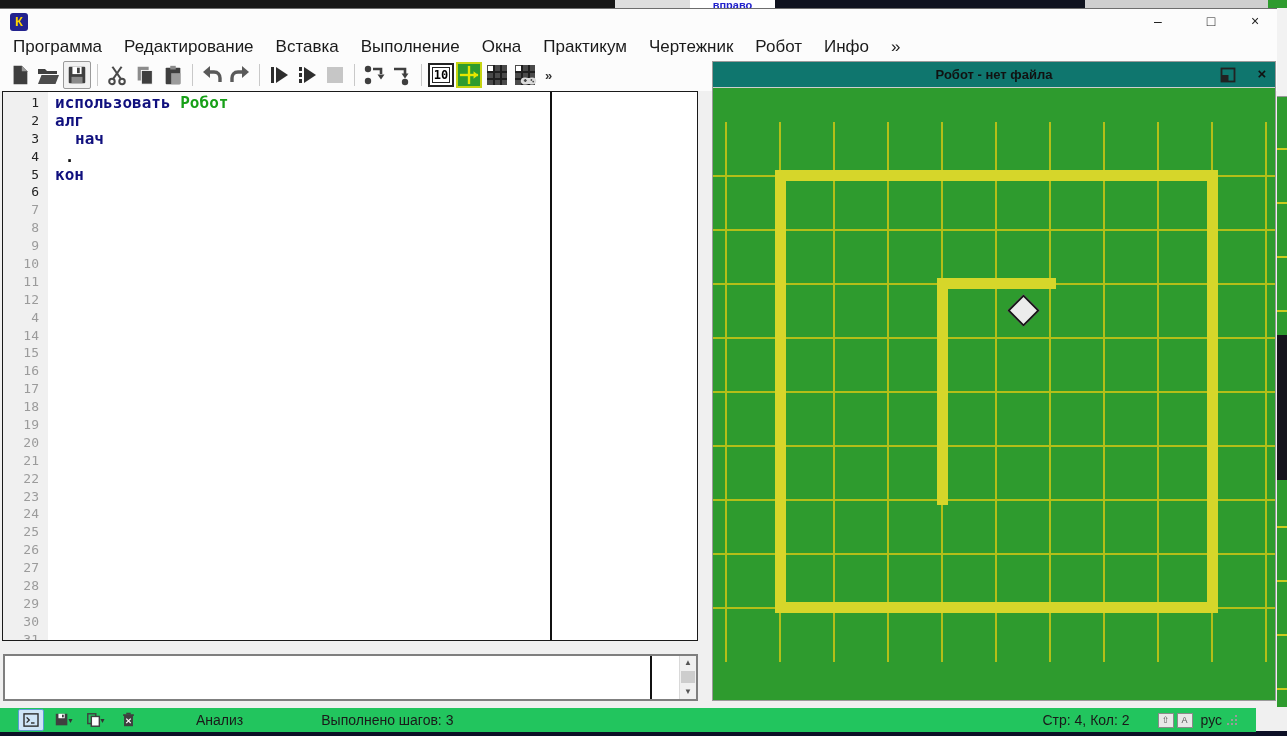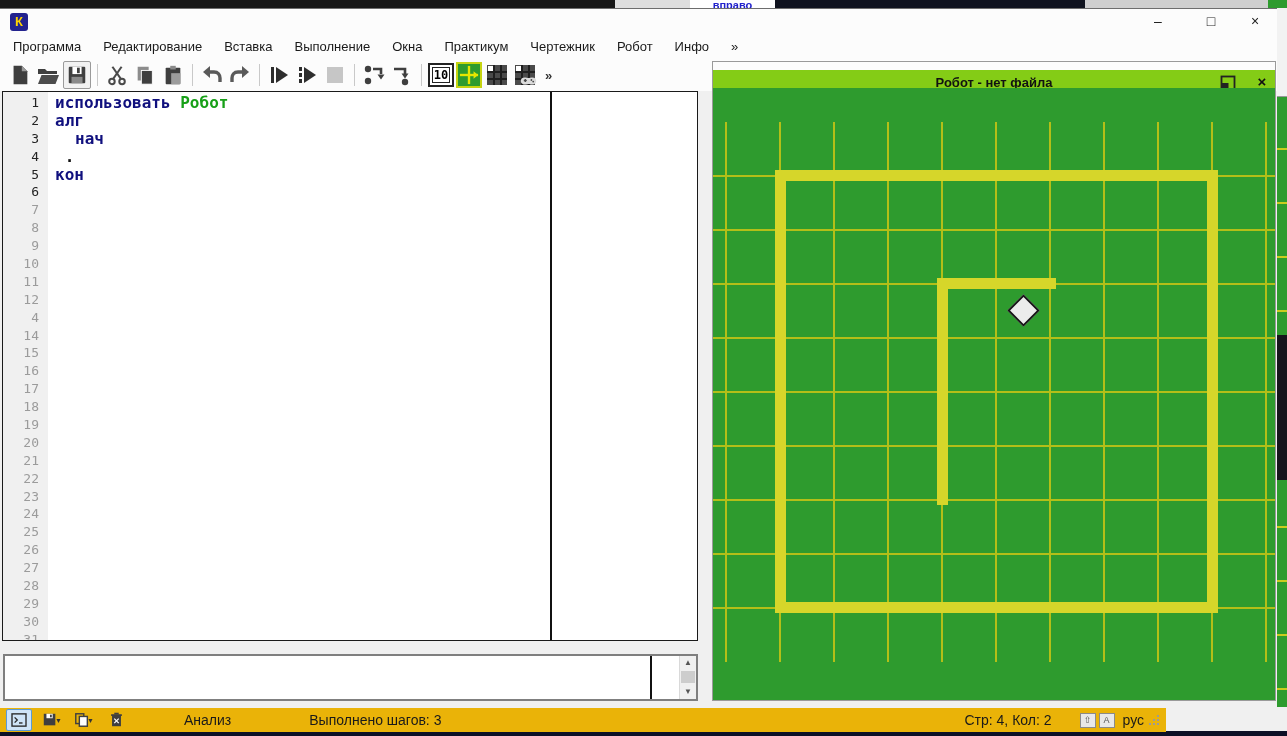--- a/index.html
+++ b/index.html
@@ -21,21 +21,21 @@
   #app{left:0;top:8px;width:1287px;height:723px;background:#f0f0f0;border-top:1px solid #6d6d6d;box-sizing:border-box}
 
   #titlebar{left:0;top:0;width:1277px;height:26px;background:#fcfcfc}
   #logo{left:10px;top:4px;width:18px;height:18px;background:#23238e;border-radius:3px;color:#ffd400;
         font-weight:bold;font-size:13px;text-align:center;line-height:18px}
   #win-title{left:36px;top:0;height:26px;line-height:26px;font-size:13px;color:#111}
   .winbtn{top:0;width:30px;height:26px;text-align:center;line-height:25px;font-size:14px;color:#222;cursor:default}
   #btn-min{left:1143px}#btn-max{left:1196px}#btn-close{left:1240px}
 
   #menubar{left:0;top:26px;width:1277px;height:24px;background:#fcfcfc;display:flex;padding-left:2px;box-sizing:border-box}
-  .menu-item{padding:0 11px;font-size:13px;line-height:24px;color:#1a1a1a;white-space:nowrap}
+  .menu-item{padding:0 11px;font-size:17px;line-height:24px;color:#1a1a1a;white-space:nowrap}
 
   #toolbar{left:0;top:50px;width:1277px;height:32px;background:#fcfcfc;display:flex;align-items:center;padding-left:6px;box-sizing:border-box}
   .tbtn{width:26px;height:26px;display:flex;align-items:center;justify-content:center;margin:0 1px;flex:0 0 auto}
   .tbtn svg{display:block}
   .tb-sep{width:1px;height:22px;background:#c9c9c9;margin:0 5px;flex:0 0 auto}
   #save-btn{border:1px solid #9a9a9a;background:#f2f2f2;border-radius:2px}
   #values-btn{border:2px solid #222;background:#fff;width:22px;height:20px;display:flex;align-items:center;justify-content:center}
   #values-inner{border:1px solid #222;padding:0 1px;font-size:12px;font-weight:bold;font-family:"DejaVu Sans Mono",monospace;line-height:14px}
   #field-btn{border:2px solid #c6d410;background:#2e9b2e;width:22px;height:22px;display:flex;align-items:center;justify-content:center}
   #tb-overflow{font-size:13px;font-weight:bold;color:#333;margin-left:6px}
@@ -55,34 +55,34 @@
   
   #console{left:3px;top:645px;width:695px;height:47px;background:#fff;border:2px solid #7f7f7f;box-sizing:border-box;overflow:hidden}
   #console-text{position:absolute;left:6px;top:1px;width:636px;height:41px;overflow:hidden}
   .con-line{font-family:"DejaVu Sans Mono",monospace;font-style:italic;font-size:13px;color:#8a8a8a;line-height:28px;white-space:pre}
   #console-split{position:absolute;left:645px;top:0;width:2px;height:43px;background:#111}
   #console-scroll{position:absolute;right:0;top:0;width:16px;height:43px;background:#f0f0f0;border-left:1px solid #d9d9d9}
   .sc-btn{width:16px;height:14px;font-size:8px;color:#555;text-align:center;line-height:14px;background:#f0f0f0}
   #sc-thumb{width:14px;height:12px;margin:1px;background:#cdcdcd}
 
   
-  #statusbar{left:0;top:699px;width:1166px;height:24px;background:#eab308;display:flex;align-items:center;padding:0 4px;box-sizing:border-box}
+  #statusbar{left:0;top:699px;width:1256px;height:24px;background:#22c55e;display:flex;align-items:center;padding:0 16px;box-sizing:border-box}
   .sbtn{width:24px;height:20px;display:flex;align-items:center;justify-content:center;margin:0 4px;flex:0 0 auto}
   #sb-terminal{background:#cfe4f7;border:1px solid #5b9bd5;border-radius:2px;margin-left:2px}
   .sb-caret{font-size:7px;color:#333;margin-left:-3px}
   #sb-mode{margin-left:52px;font-size:14px;color:#1a1a1a}
   #sb-steps{margin-left:78px;font-size:14px;color:#1a1a1a}
   #sb-cursor{margin-left:auto;font-size:14px;color:#1a1a1a}
   .kbd-ind{width:14px;height:13px;border:1px solid #8a8a8a;background:#e8e8e8;color:#555;font-size:9px;line-height:12px;text-align:center;margin-left:3px;flex:0 0 auto}
   #sb-lang{font-size:14px;color:#1a1a1a;margin:0 4px 0 8px}
   #sb-grip{width:12px;height:12px;margin-right:2px;flex:0 0 auto}
 
   
   #robot-win{left:712px;top:52px;width:564px;height:640px;background:#fcfcfc;border:1px solid #9a9a9a;box-sizing:border-box}
-  #robot-title{position:absolute;left:0;top:8px;width:562px;height:25px;border-bottom:1px solid #cfcfcf;background:#84cc16}
+  #robot-title{position:absolute;left:0;top:0;width:562px;height:25px;border-bottom:1px solid #cfcfcf;background:#0f766e}
   #robot-title-text{position:absolute;left:0;top:0;width:100%;text-align:center;font-size:13px;font-weight:bold;color:#111;line-height:25px}
   #robot-float{position:absolute;left:506px;top:4px;width:18px;height:18px}
   #robot-close{position:absolute;left:540px;top:0;width:18px;height:25px;font-size:15px;font-weight:bold;color:#111;text-align:center;line-height:24px}
   #robot-field{position:absolute;left:0;top:26px;width:562px;height:612px;overflow:hidden}
   #robot-diamond{position:absolute;width:23px;height:23px;transform:rotate(45deg);box-sizing:border-box}
 </style>
 </head>
 <body>
 
 <div class="abs" id="top-strip">

